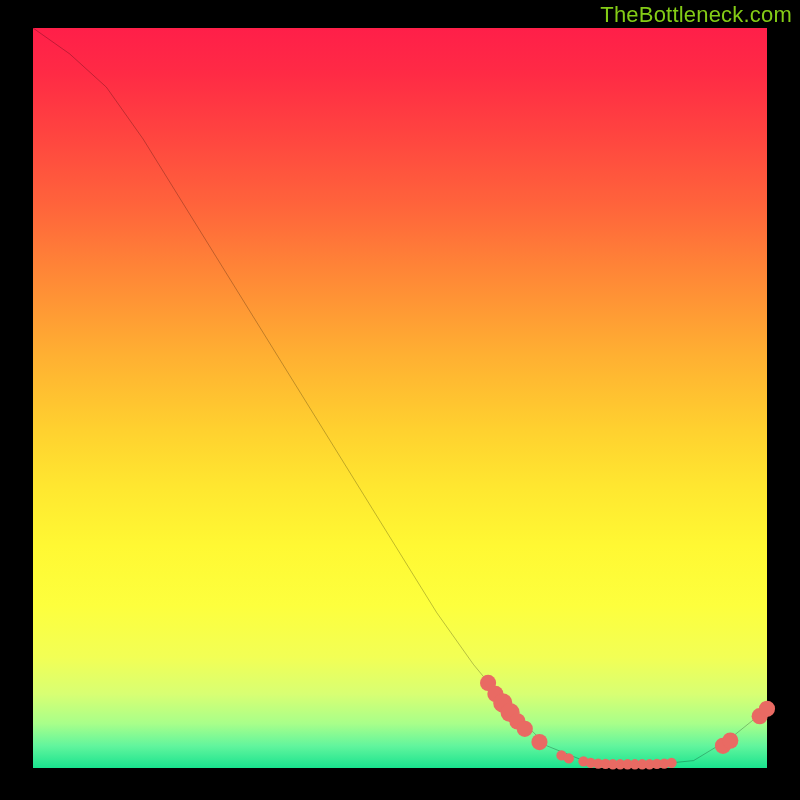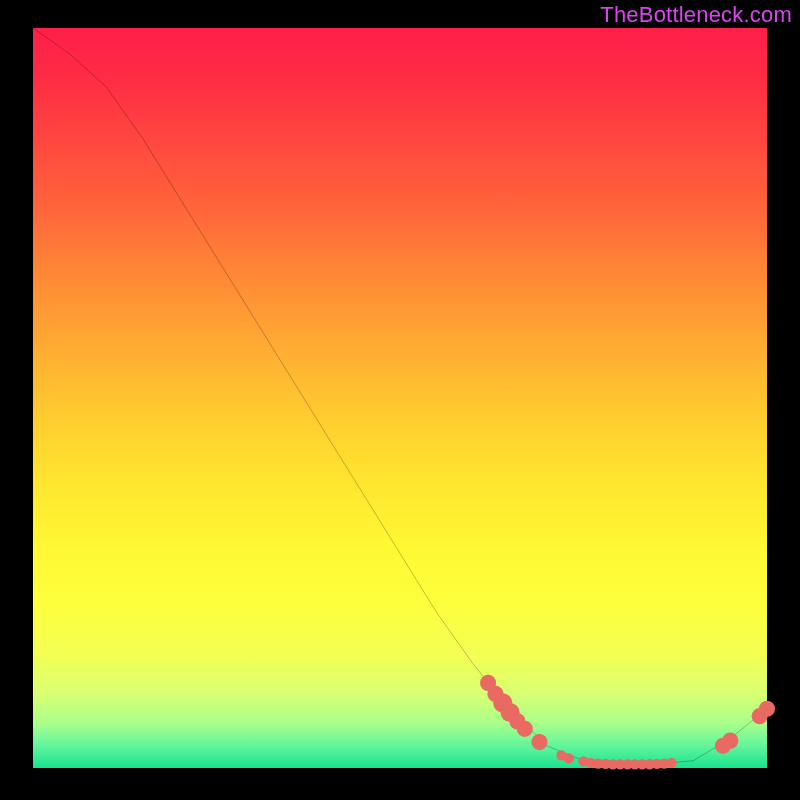--- a/index.html
+++ b/index.html
@@ -14,21 +14,21 @@
   .frame {
     position: relative;
     width: 800px;
     height: 800px;
     background: #000;
   }
   .watermark {
     position: absolute;
     top: 2px;
     right: 8px;
-    color: #d946ef;
+    color: #84cc16;
     font-size: 22px;
     font-weight: 500;
     letter-spacing: 0.2px;
   }
   .plot-area {
     position: absolute;
     left: 33px;
     top: 28px;
     width: 734px;
     height: 740px;

